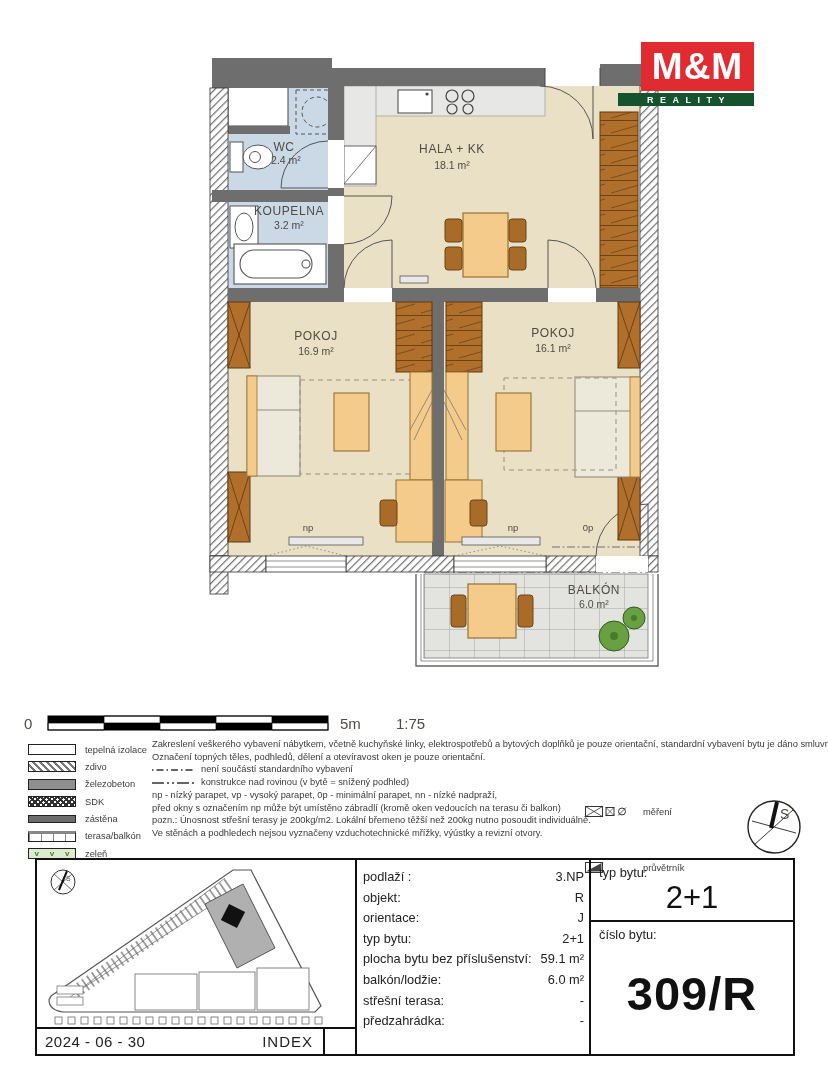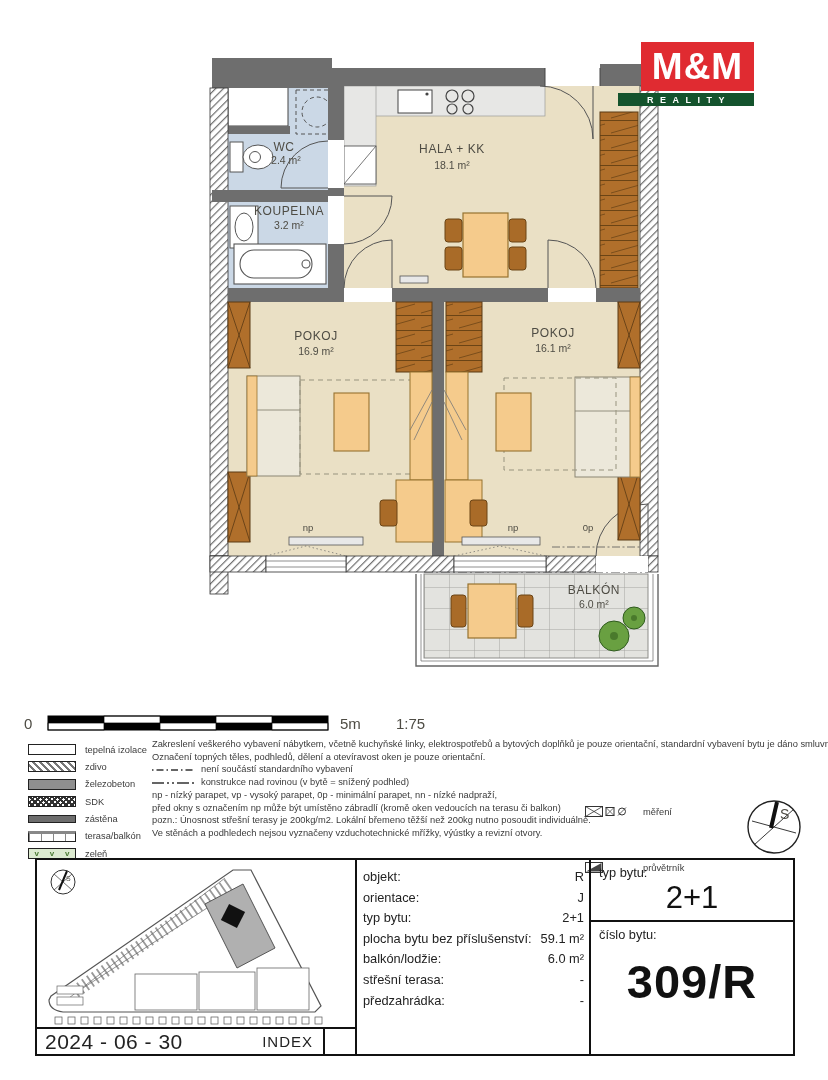--- a/index.html
+++ b/index.html
@@ -45,35 +45,35 @@
   .mereni .row{display:flex;align-items:center;height:12px;margin-bottom:4px;margin-top:44px;}
   .mereni .lab{margin-left:14px;}
   
   .compass{position:absolute;left:742px;top:795px;}
   
   .info-table{position:absolute;left:35px;top:858px;width:760px;height:198px;
               border:2px solid #111;box-sizing:border-box;display:flex;}
   .cell-left{width:318px;flex:none;position:relative;}
   .cell-left-footer{position:absolute;left:0;right:0;bottom:0;height:25px;
                     border-top:2px solid #111;display:flex;align-items:center;}
-  .cell-left-footer .date{padding-left:8px;font-size:21px;color:#222;letter-spacing:.5px;flex:1;}
+  .cell-left-footer .date{padding-left:8px;font-size:15px;color:#222;letter-spacing:.5px;flex:1;}
   .cell-left-footer .idx{font-size:15px;color:#222;letter-spacing:1px;padding-right:10px;}
   .cell-left-footer .endcell{width:32px;height:100%;border-left:2px solid #111;box-sizing:border-box;}
   .cell-mid{width:234px;flex:none;border-left:2px solid #111;position:relative;
             padding:7px 5px 0 6px;box-sizing:border-box;}
   .cell-mid .irow{display:flex;justify-content:space-between;font-size:12.8px;
                   line-height:20.6px;color:#222;}
   .cell-mid .irow .v{text-align:right;white-space:nowrap;}
   .footnotes{position:absolute;left:0;right:0;bottom:0;border-top:1px solid #333;
              font-size:7.6px;line-height:9.5px;color:#555;padding:2px 0 3px 6px;}
   .cell-right{flex:1;border-left:2px solid #111;display:flex;flex-direction:column;}
   .rt-label{font-size:12.8px;color:#222;padding:5px 0 0 8px;}
   .rt-top{height:62px;border-bottom:2px solid #111;box-sizing:border-box;flex:none;}
   .rt-big{text-align:center;font-size:31px;color:#111;margin-top:0px;}
-  .rt-huge{text-align:center;font-size:47px;font-weight:800;color:#111;margin-top:12px;
+  .rt-huge{text-align:center;font-size:47px;font-weight:800;color:#111;margin-top:24px;
            letter-spacing:1px;}
 </style>
 </head>
 <body>
 
 <div class="sheet">
 
   <svg class="plan-svg" width="520" height="650" viewBox="175 40 520 650">
     <defs>
       <pattern id="hatch" width="5.5" height="5.5" patternTransform="rotate(45)" patternUnits="userSpaceOnUse">
@@ -432,20 +432,24 @@
       </svg>
       <div class="cell-left-footer">
         <span class="date">2024 - 06 - 30</span>
         <span class="idx">INDEX</span>
         <span class="endcell"></span>
       </div>
     </div>
 
     <div class="cell-mid">
       <div class="irow">
+          <span>podlaží :</span>
+          <span class="v">3.NP</span>
+        </div>
+      <div class="irow">
           <span>objekt:</span>
           <span class="v">R</span>
         </div>
       <div class="irow">
           <span>orientace:</span>
           <span class="v">J</span>
         </div>
       <div class="irow">
           <span>typ bytu:</span>
           <span class="v">2+1</span>

